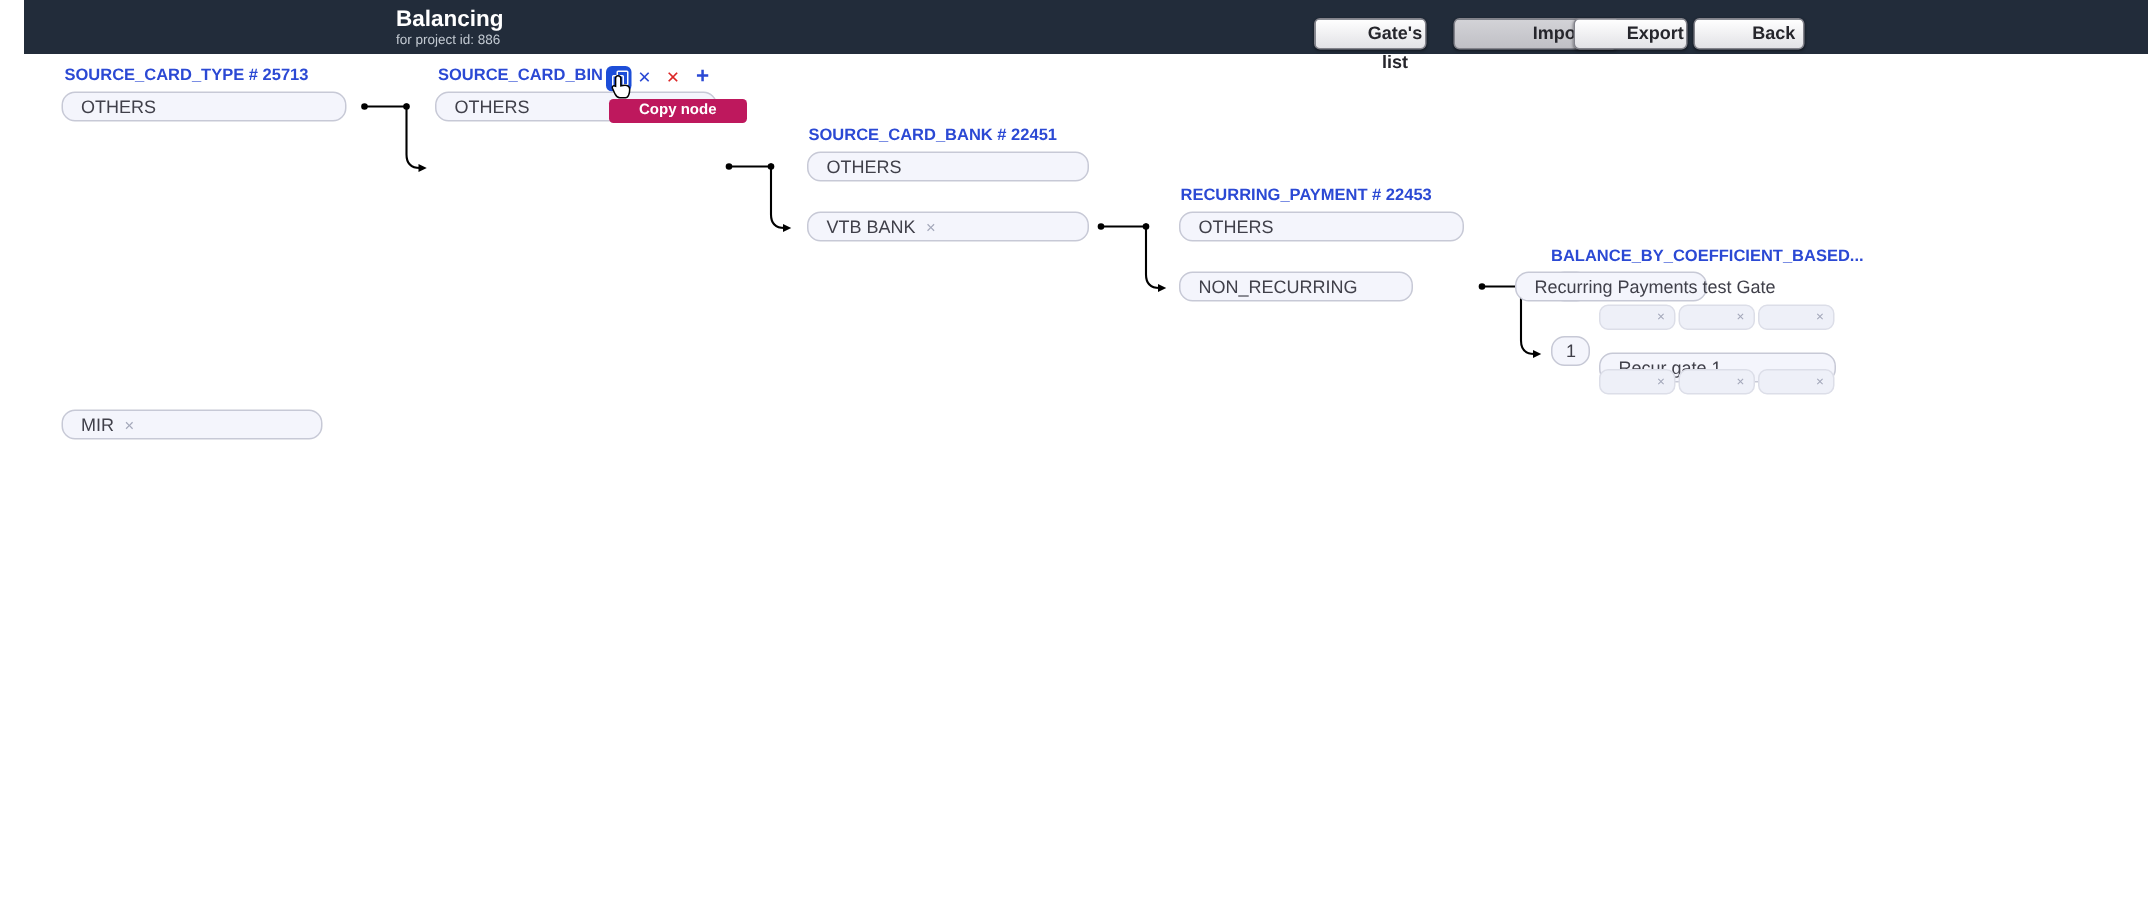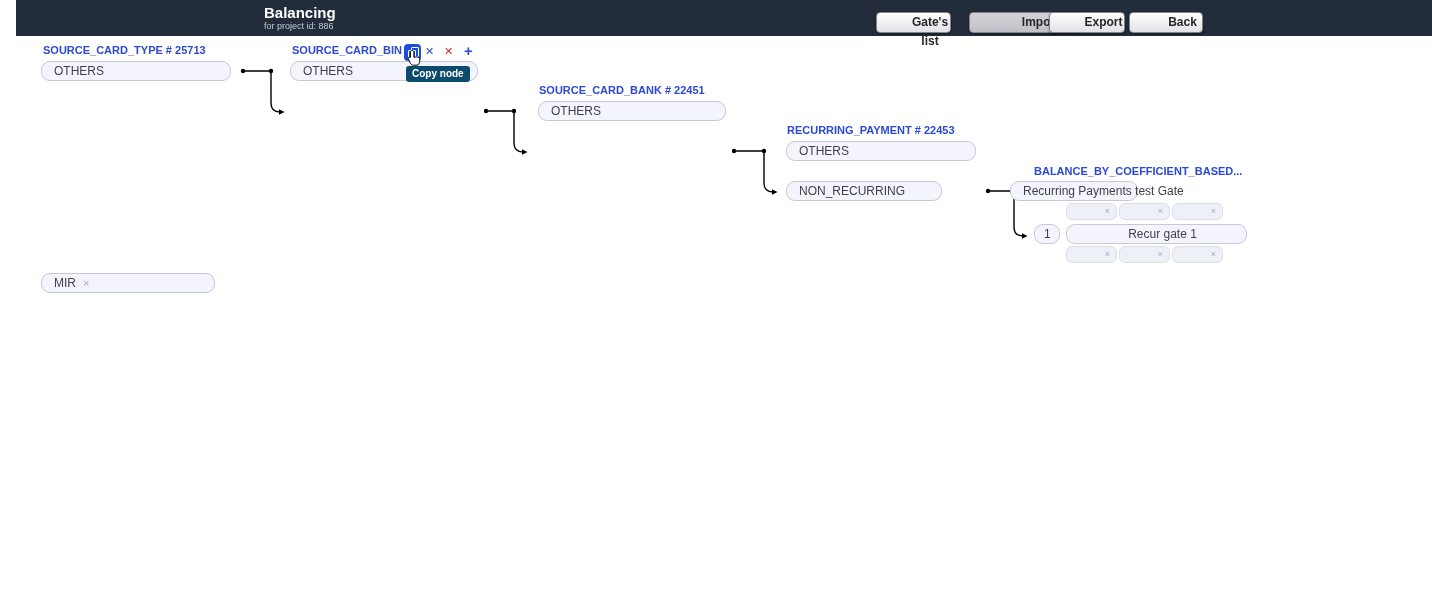--- a/index.html
+++ b/index.html
@@ -32,22 +32,22 @@
               border-radius:4px; cursor:pointer; }
   .copy-glyph { position:absolute; left:4px; top:3px; width:9px; height:11px; }
   .copy-glyph::before { content:""; position:absolute; left:3px; top:0; width:6px; height:8px;
               border:1px solid #ffffff; border-radius:1px; }
   .copy-glyph::after  { content:""; position:absolute; left:0; top:3px; width:6px; height:8px;
               border:1px solid #ffffff; border-radius:1px; background:#1d4ed8; }
   .icon-x-blue { position:absolute; left:409px; top:45px; font-size:11px; font-weight:bold; color:#2b49d4; cursor:pointer; }
   .icon-x-red  { position:absolute; left:428px; top:45px; font-size:11px; font-weight:bold; color:#dc2626; cursor:pointer; }
   .icon-plus   { position:absolute; left:448px; top:42px; font-size:15px; font-weight:bold; color:#2b49d4; cursor:pointer; }
 
-  .tooltip { position:absolute; left:390px; top:66px; height:16px; background:#0c4a6e; border-radius:3px;
-             color:#ffffff; font-size:10px; font-weight:bold; line-height:16px; padding:0 6px; white-space:nowrap; }
+  .tooltip { position:absolute; left:390px; top:66px; height:16px; background:#be185d; border-radius:3px;
+             color:#ffffff; font-size:10px; font-weight:bold; line-height:16px; padding:0 20px; white-space:nowrap; }
 
   .connector-svg { position:absolute; left:0; top:0; pointer-events:none; }
   .cursor-svg { position:absolute; left:391px; top:49px; pointer-events:none; }
 </style>
 </head>
 <body>
 
 <div class="app">
 
   <header class="topbar">
@@ -105,20 +105,23 @@
 
   <svg class="cursor-svg" width="16" height="18">
     <path d="M5 1.5 C6.2 1.5 6.9 2.2 6.9 3.4 V8.2 L8.3 8 C11.4 7.5 12.8 8.6 12.8 10.6 C12.8 13 11.9 16.2 10 16.2 H6.2 C4.8 16.2 3.8 15.2 3.1 13.8 L1.3 9.9 C0.8 8.7 1.8 7.8 2.9 8.3 L3.4 8.5 V3.4 C3.4 2.2 3.8 1.5 5 1.5 Z" fill="#ffffff" stroke="#000000" stroke-width="1"></path>
   </svg>
   <div class="tooltip">Copy node</div>
 
   <div class="node-title" style="left:523px;top:84px;">SOURCE_CARD_BANK # 22451</div>
   <div class="vbox" style="left:522px;top:101px;width:188px;">
     <span>OTHERS</span>
   </div>
+  <div class="vbox" style="left:522px;top:141px;width:188px;">
+    <span>VTB BANK</span><span class="rm">×</span>
+  </div>
 
   <div class="node-title" style="left:771px;top:124px;">RECURRING_PAYMENT # 22453</div>
   <div class="vbox" style="left:770px;top:141px;width:190px;">
     <span>OTHERS</span>
   </div>
   <div class="vbox" style="left:770px;top:181px;width:156px;">
     <span>NON_RECURRING</span>
   </div>
 
   <div class="node-title" style="left:1018px;top:165px;">BALANCE_BY_COEFFICIENT_BASED...</div>
@@ -129,20 +132,20 @@
   <div class="vbox" style="left:994px;top:181px;width:128px;">
     <span>Recurring Payments test Gate</span>
   </div>
   <div class="subbox" style="left:1050px;top:203px;"><span class="rm">×</span></div>
   <div class="subbox" style="left:1103px;top:203px;"><span class="rm">×</span></div>
   <div class="subbox" style="left:1156px;top:203px;"><span class="rm">×</span></div>
 
   <div class="vbox coef" style="left:1018px;top:224px;">
     <span>1</span>
   </div>
-  <div class="vbox" style="left:1050px;top:224px;width:181px;text-align:center;">
+  <div class="vbox" style="left:1050px;top:235px;width:158px;">
     <span>Recur gate 1</span>
   </div>
   <div class="subbox" style="left:1050px;top:246px;"><span class="rm">×</span></div>
   <div class="subbox" style="left:1103px;top:246px;"><span class="rm">×</span></div>
   <div class="subbox" style="left:1156px;top:246px;"><span class="rm">×</span></div>
 
 </div>
 
 </body></html>

